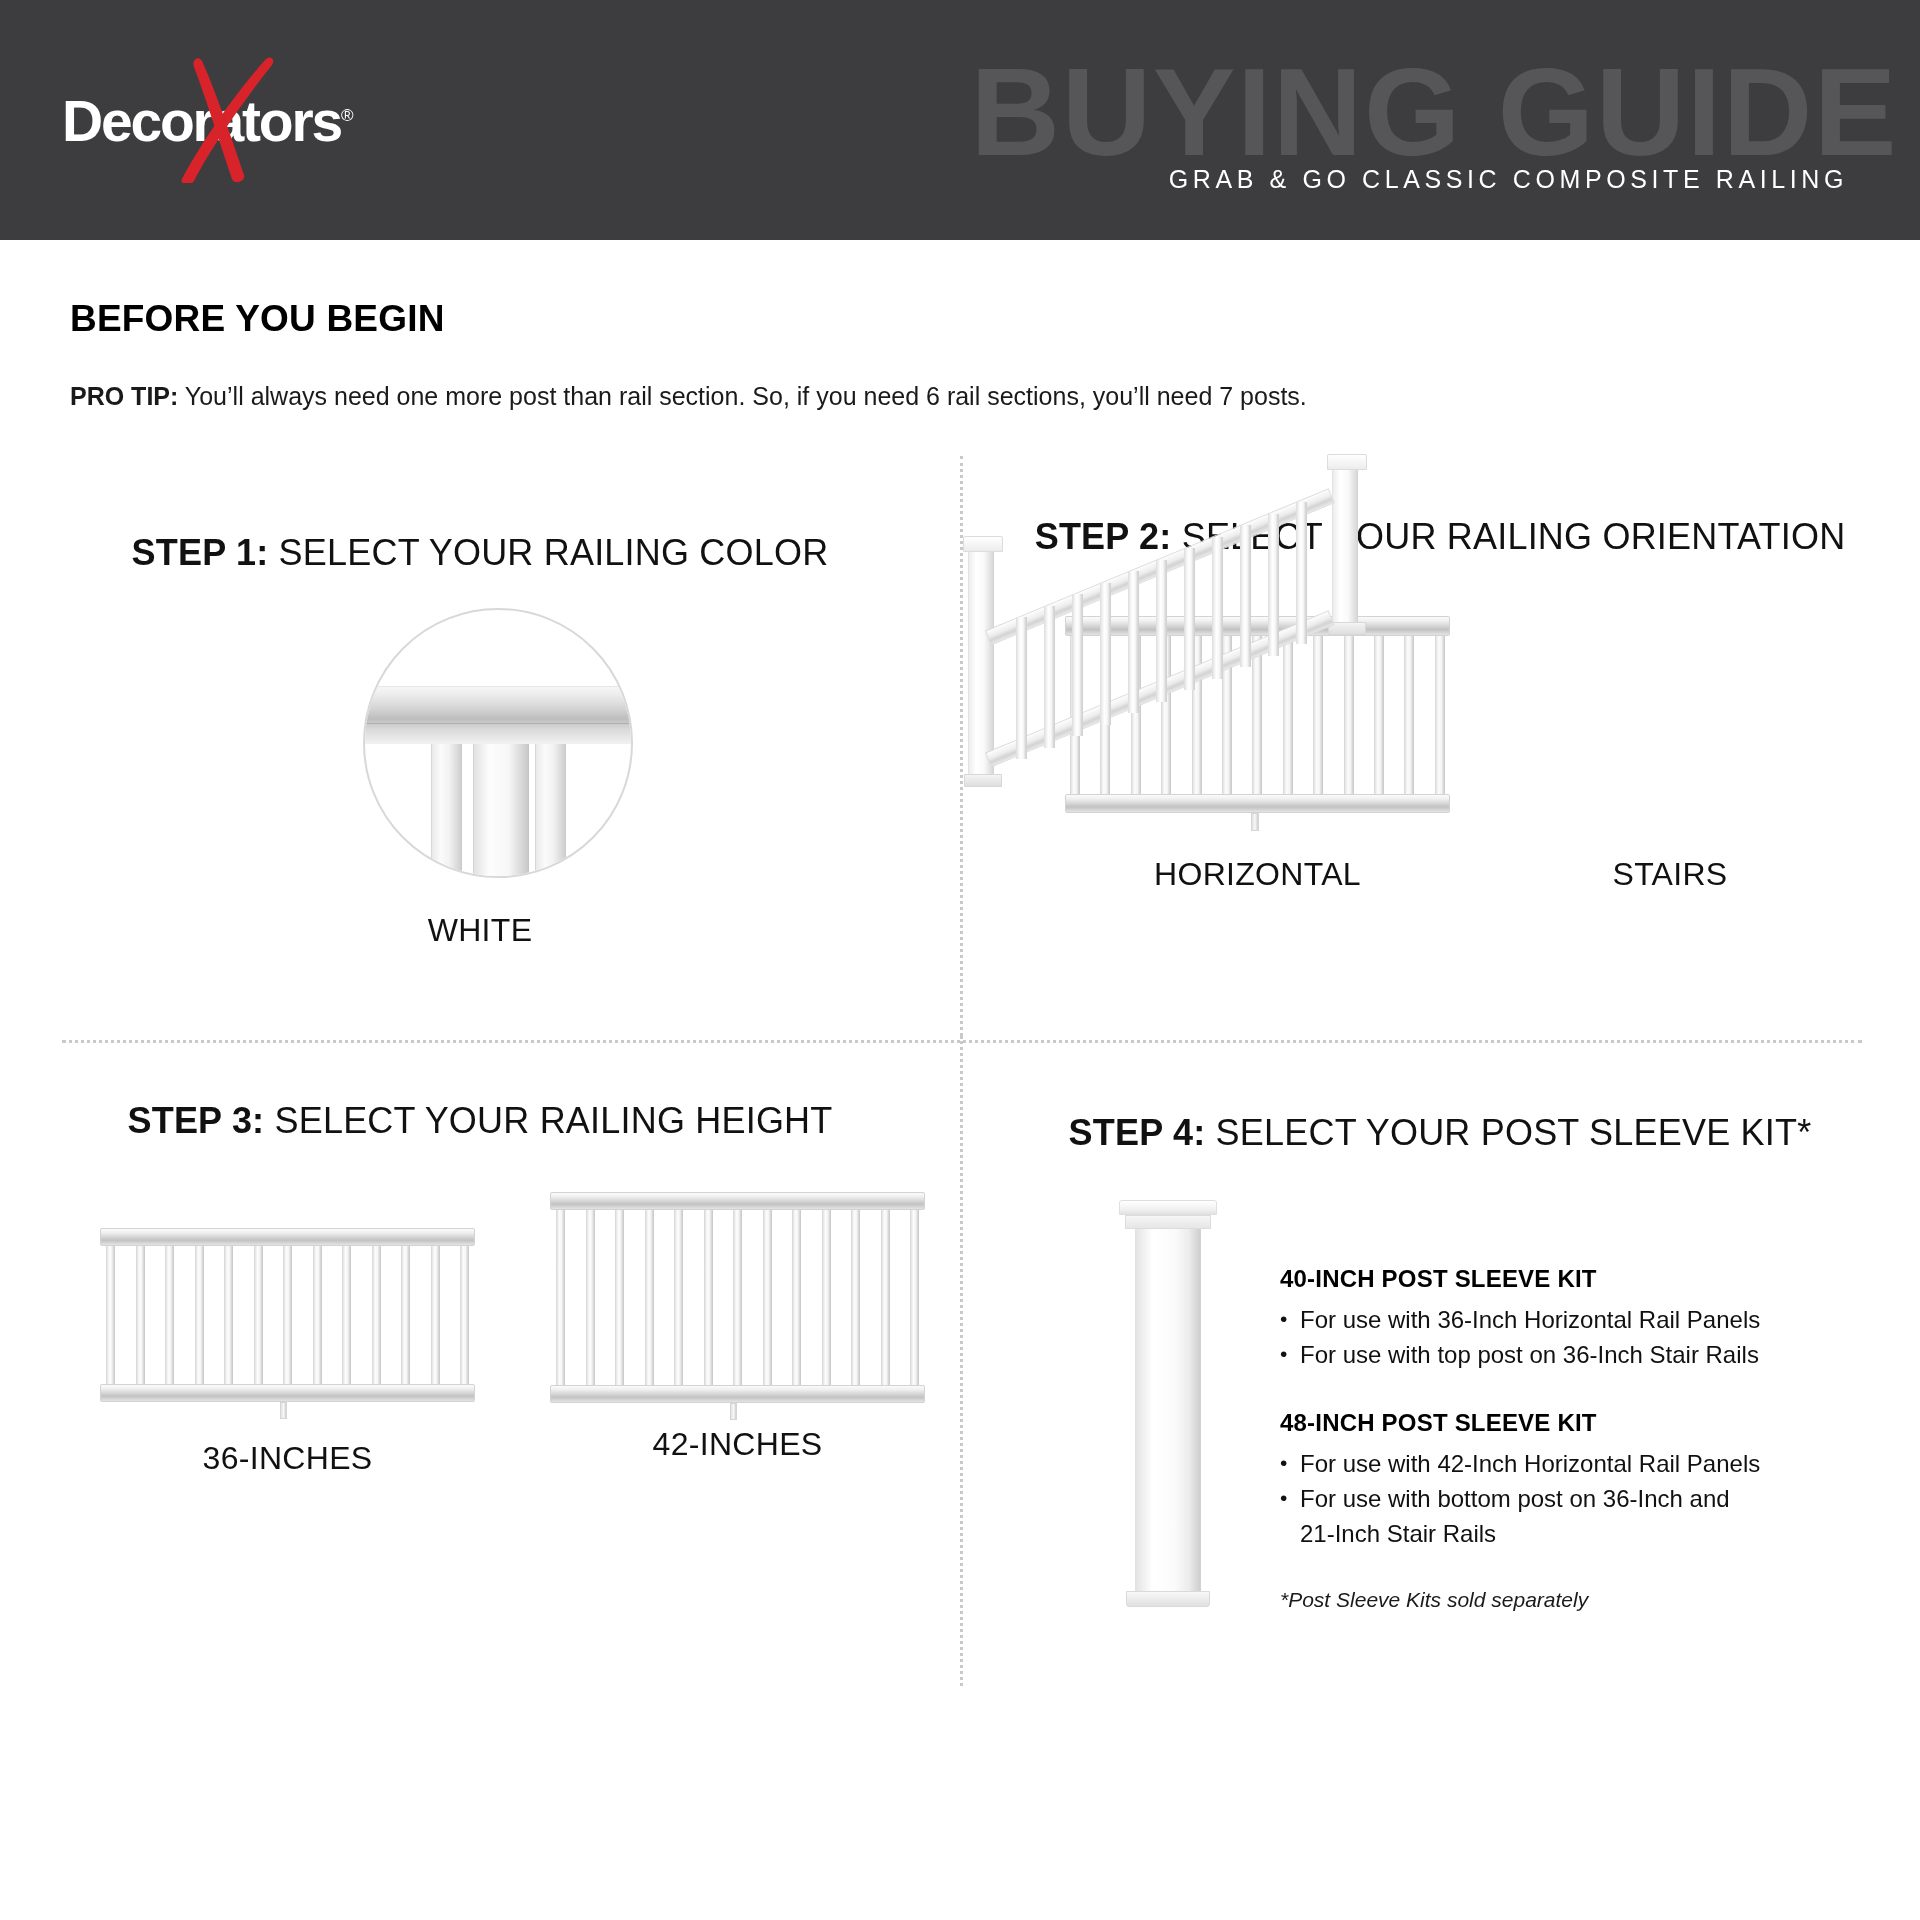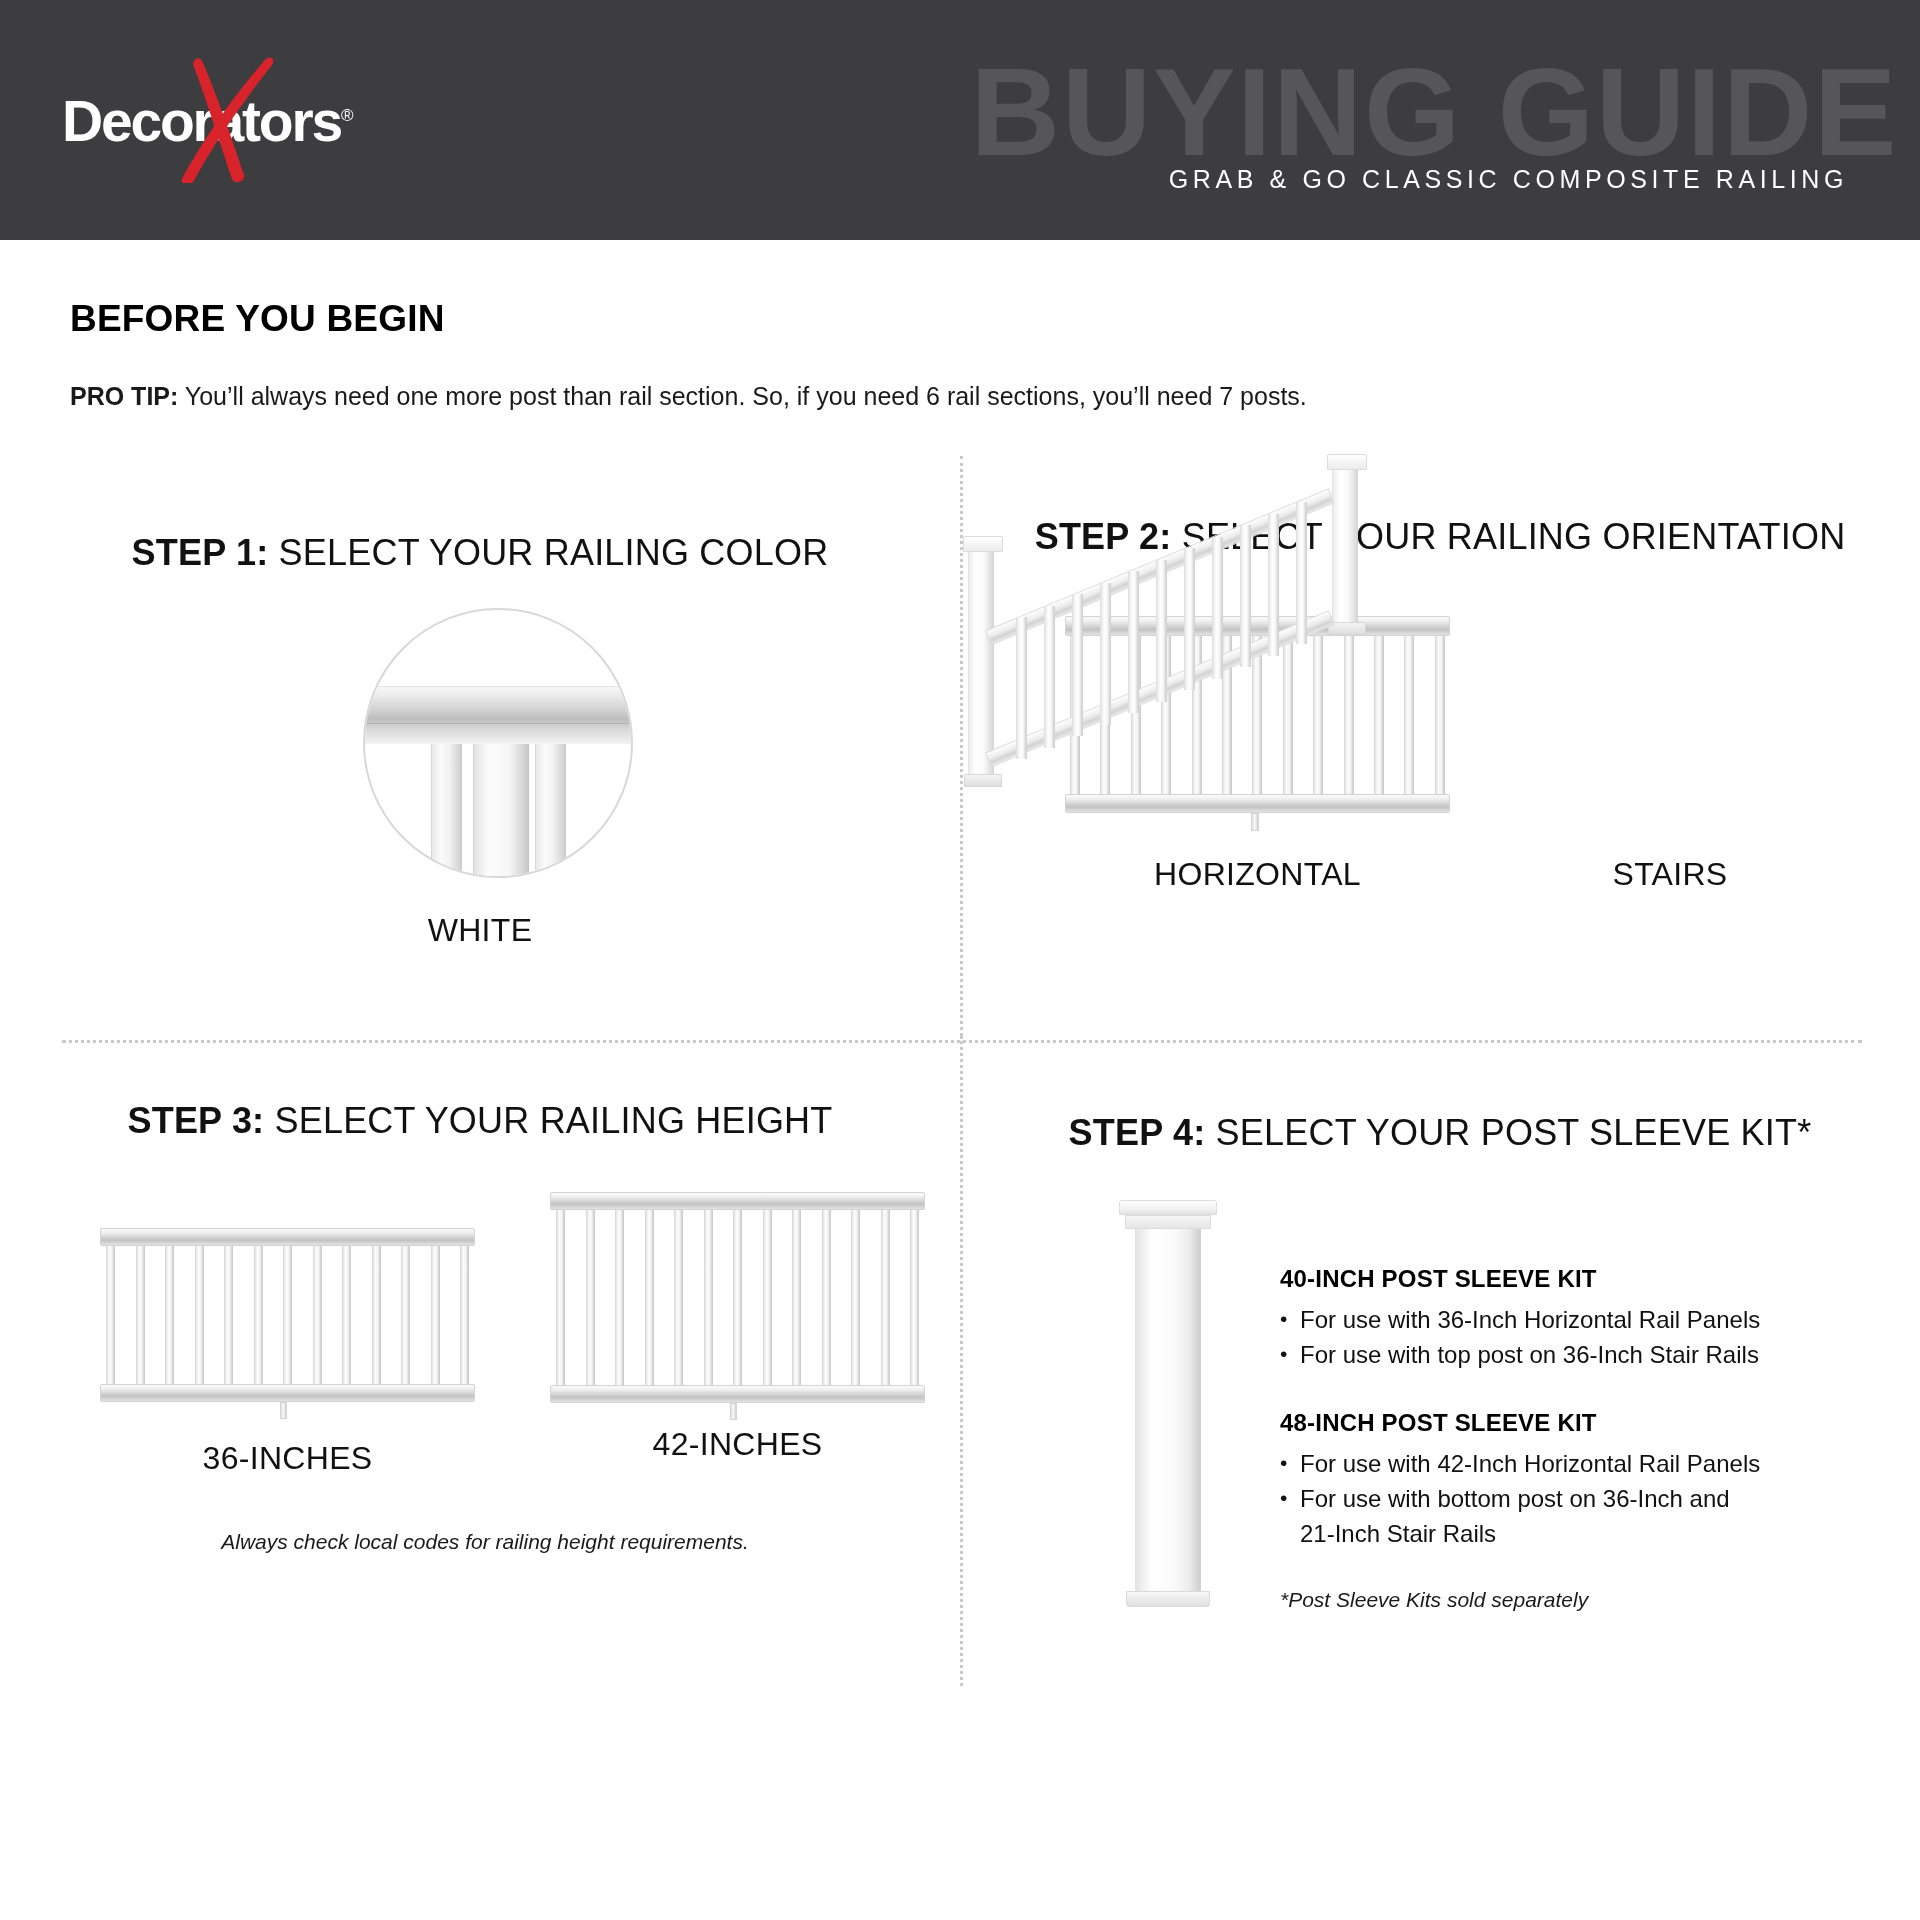--- a/index.html
+++ b/index.html
@@ -550,21 +550,20 @@
           <i></i>
           <i></i>
           <i></i>
       </div>
       <div class="rail-bot"></div>
       <div class="rail-stub"></div>
     </div>
 
     <div class="caption cap-36">36-INCHES</div>
     <div class="caption cap-42">42-INCHES</div>
-    <div class="note note-line">Always check local codes for railing height requirements.</div>
   </div>
 
   <div class="cell cell-s4 s4">
     <div class="step-title"><span class="num">STEP 4:</span><span> SELECT YOUR POST SLEEVE KIT*</span></div>
 
     <div class="sleeve">
       <div class="sleeve-cap"></div>
       <div class="sleeve-cap2"></div>
       <div class="sleeve-body"></div>
       <div class="sleeve-base"></div>

